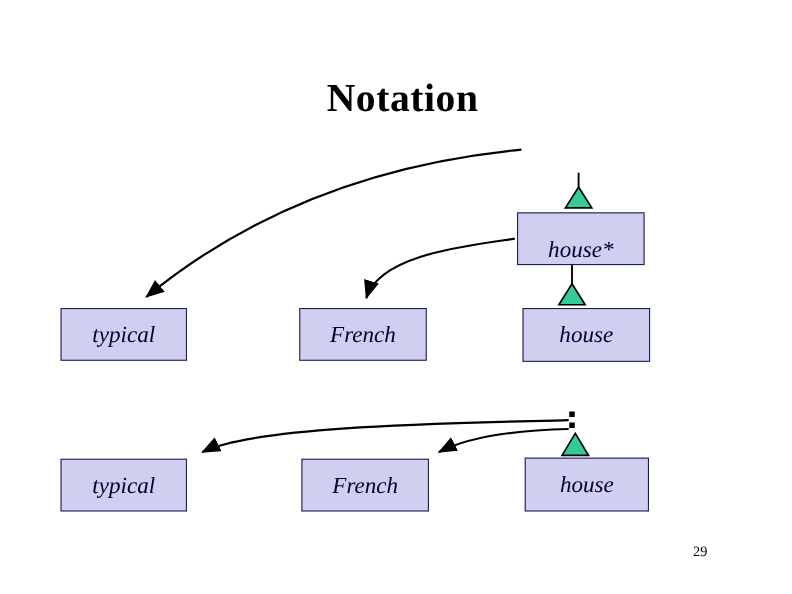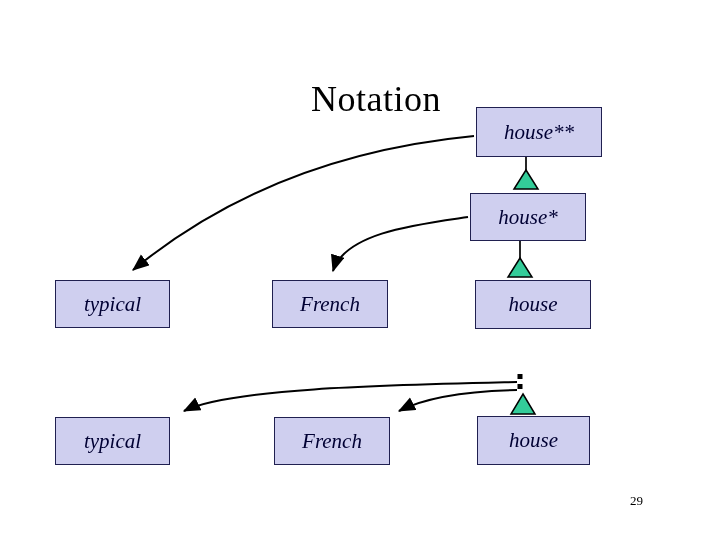--- a/index.html
+++ b/index.html
@@ -14,24 +14,24 @@
   .slide{
     position:relative;
     width:720px;height:540px;
     background:#ffffff;
     overflow:hidden;
     font-family:"Liberation Serif", serif;
   }
   .title{
     position:absolute;
     left:240px;top:62px;width:240px;
-    margin:16px;
+    margin:6px;
     text-align:center;
     font-size:36px;
-    font-weight:normal;
+    font-weight:bold;
     color:var(--title-color);
     letter-spacing:0.5px;
   }
   .overlay{
     position:absolute;left:0;top:0;width:720px;height:540px;
   }
   .connector{stroke:var(--line);stroke-width:2;fill:none;}
   .vline{stroke:var(--line);stroke-width:1.7;fill:none;}
   .dotline{stroke:var(--line);stroke-width:5;stroke-dasharray:5 5;fill:none;}
   .tri{fill:var(--triangle-fill);stroke:var(--line);stroke-width:1.5;}
@@ -40,21 +40,21 @@
     position:absolute;
     background:var(--box-fill);
     border:1.6px solid var(--box-border);
     display:flex;align-items:center;justify-content:center;
     font-style:italic;
     font-size:21px;
     color:var(--box-text);
     box-sizing:border-box;
   }
   .b-house2 {left:476px;top:107px;width:126px;height:50px;}
-  .b-house1 {left:470px;top:193px;width:116px;height:48px;}
+  .b-house1 {left:470px;top:193px;width:116px;height:48px;align-items:flex-end;}
   .b-typ-m  {left:55px; top:280px;width:115px;height:48px;}
   .b-fre-m  {left:272px;top:280px;width:116px;height:48px;}
   .b-hou-m  {left:475px;top:280px;width:116px;height:49px;}
   .b-typ-b  {left:55px; top:417px;width:115px;height:48px;}
   .b-fre-b  {left:274px;top:417px;width:116px;height:48px;}
   .b-hou-b  {left:477px;top:416px;width:113px;height:49px;}
   .page-number{
     position:absolute;
     left:630px;top:493px;width:40px;
     font-size:13px;
@@ -84,23 +84,20 @@
     <line class="vline" x1="526" y1="157" x2="526" y2="172"></line>
     <polygon class="tri" points="526,170 538,189 514,189"></polygon>
 
     <line class="vline" x1="520" y1="241" x2="520" y2="259"></line>
     <polygon class="tri" points="520,258 532,277 508,277"></polygon>
 
     <line class="dotline" x1="520" y1="374" x2="520" y2="391"></line>
     <polygon class="tri" points="523,394 535,414 511,414"></polygon>
   </svg>
 
-  <div class="box b-house2">
-    <span>house**</span>
-  </div>
   <div class="box b-house1">
     <span>house*</span>
   </div>
 
   <div class="box b-typ-m">
     <span>typical</span>
   </div>
   <div class="box b-fre-m">
     <span>French</span>
   </div>

